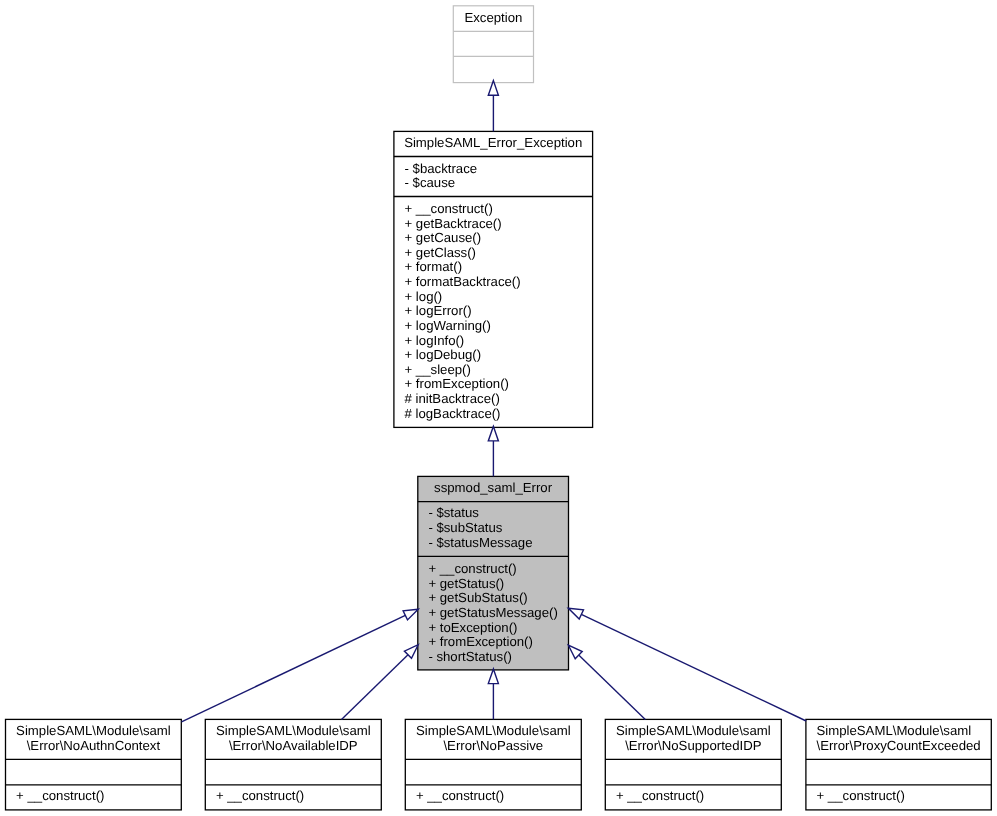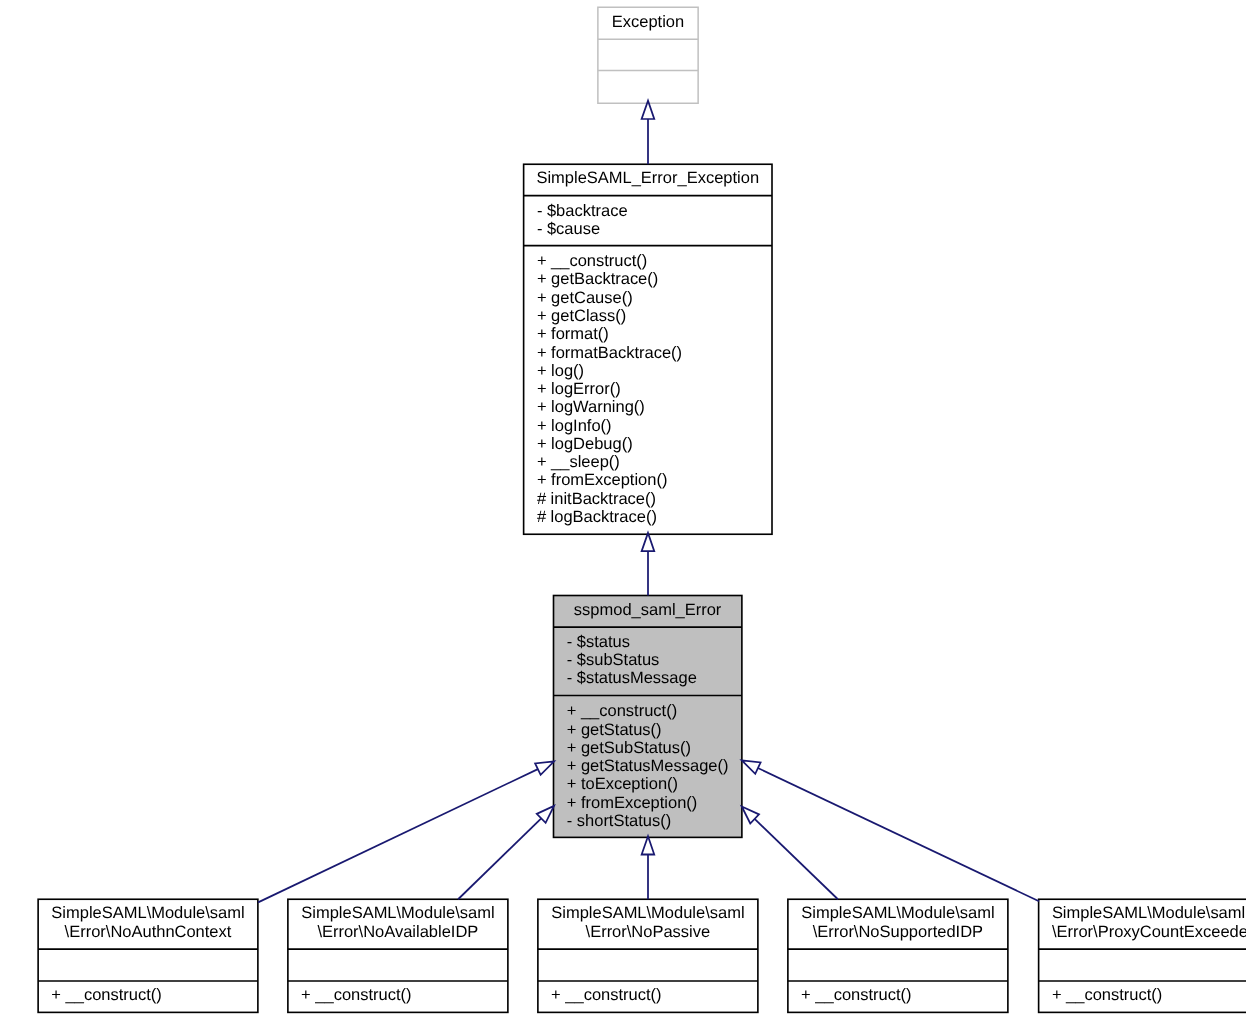--- a/index.html
+++ b/index.html
@@ -1,18 +1,18 @@
 <!DOCTYPE html>
 <html><head>
 <meta charset="utf-8">
 <style>
   html, body { margin:0; padding:0; background:#ffffff; }
   body { width:997px; height:816px; overflow:hidden;
          font-family:"Liberation Sans", sans-serif; }
-  #diagram { position:relative; width:803px; height:816px; background:#ffffff;margin-left:25px; }
+  #diagram { position:relative; width:803px; height:816px; background:#ffffff; }
   svg#canvas { display:block; position:absolute; left:0; top:0; }
   .tx { font-family:"Liberation Sans", sans-serif; font-size:13.2px; fill:#000000;
         -webkit-font-smoothing:antialiased; text-rendering:geometricPrecision; }
   .ttl { text-anchor:middle; }
   .mem { text-anchor:start; }
   .nodebox { fill:#ffffff; stroke:#000000; stroke-width:1.3; }
   .nodebox.hl { fill:#bfbfbf; }
   .nodebox.light { stroke:#c0c0c0; stroke-width:1.2; }
   .sep { stroke:#000000; stroke-width:1.3; }
   .sep.light { stroke:#c0c0c0; stroke-width:1.2; }

